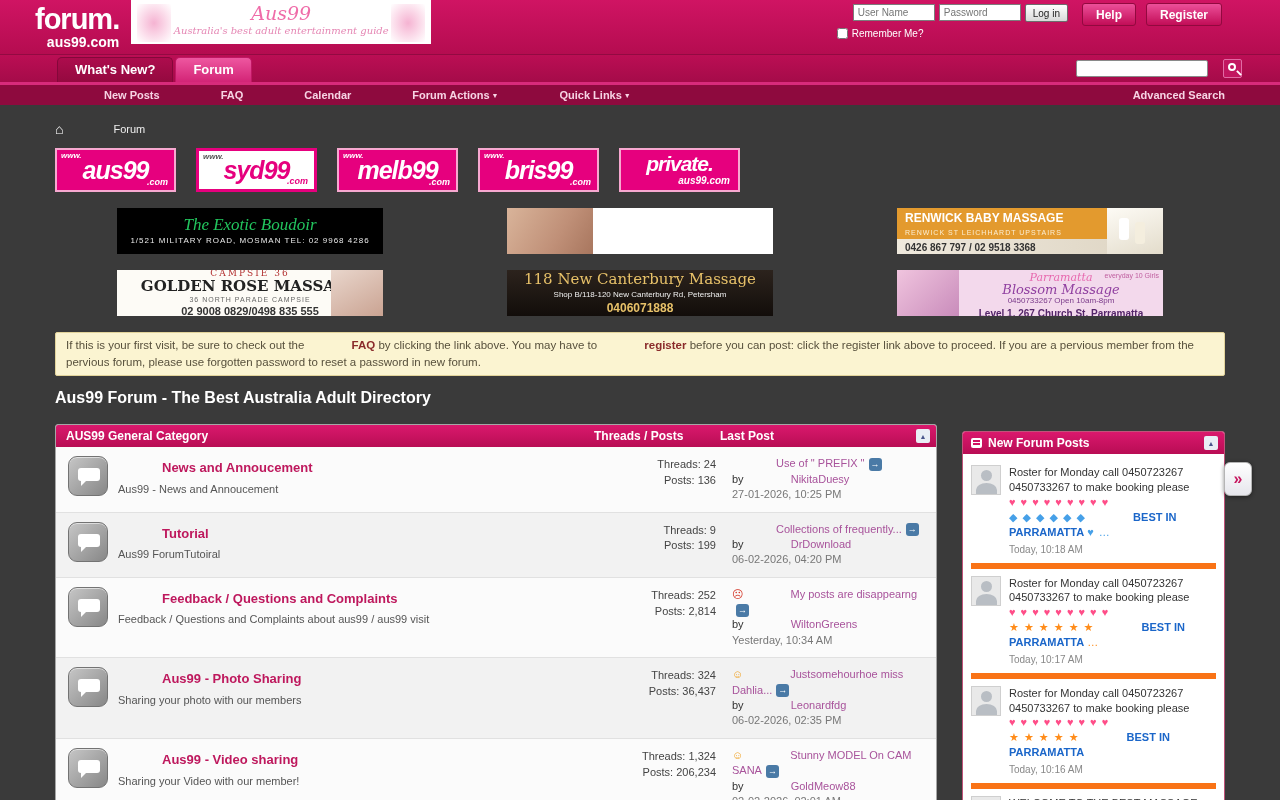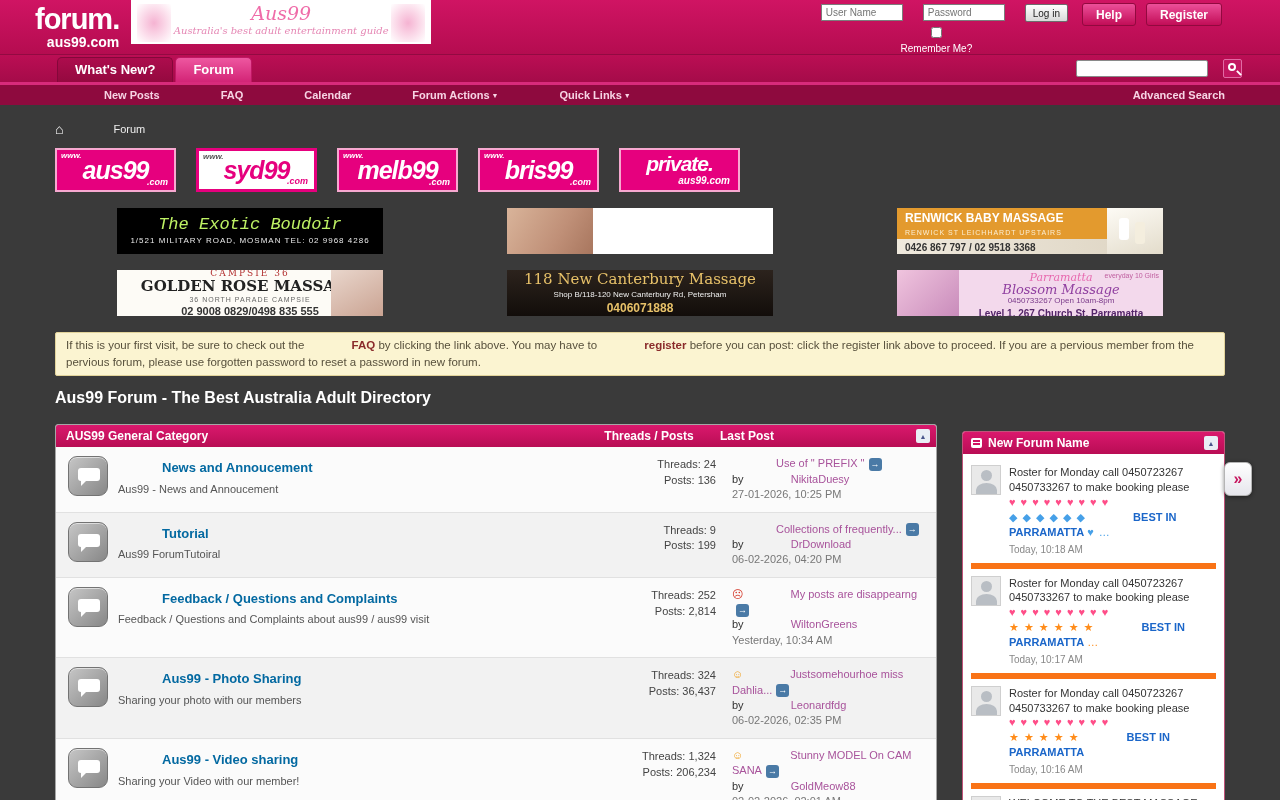--- a/index.html
+++ b/index.html
@@ -12,24 +12,24 @@
   .header { height:55px; background:linear-gradient(#d01463,#b50c50); border-bottom:1px solid #930a42; position:relative; display:flex; }
   .logo { margin:5px 0 0 35px; color:#fff; line-height:1; }
   .logo .l1 { font-size:29px; font-weight:bold; letter-spacing:-1px; }
   .logo .l2 { font-size:14px; font-weight:bold; text-align:right; margin-top:1px; }
   .top-banner { width:300px; height:44px; background:#fff; margin:0 0 0 12px; text-align:center; padding-top:4px; position:relative; overflow:hidden; }
   .top-banner::before, .top-banner::after { content:''; position:absolute; top:4px; width:34px; height:38px; background:radial-gradient(ellipse at center,#f5b3d2 0%,#fde9f2 70%,#fff 100%); }
   .top-banner::before { left:6px; } .top-banner::after { right:6px; }
   .tb-title { font-family:"DejaVu Serif", serif; font-style:italic; color:#ef6ba8; font-size:19px; line-height:1.05; }
   .tb-tag { font-family:"DejaVu Serif", serif; font-style:italic; color:#e587b4; font-size:10px; }
   .login { position:absolute; top:4px; right:212px; }
-  .login-row { display:flex; gap:20px;padding-left:16px; }
+  .login-row { display:flex; gap:4px;padding-left:16px; }
   .login input[type=text], .login input[type=password] { width:82px; height:17px; font-size:10px; padding:1px 4px; border:1px solid #7c7c7c; background:#fff; }
   .btn-login { height:18px; font-size:10px; padding:0 7px; background:linear-gradient(#ffffff,#d9d9d9); border:1px solid #6d6d6d; border-radius:2px; color:#222; cursor:pointer; }
-  .remember { margin-top:5px; color:#fff; font-size:10px; display:flex; align-items:center; gap:4px;flex-direction:column; }
+  .remember { margin-top:5px; color:#fff; font-size:10px; display:flex; align-items:center; gap:4px; }
   .remember input { width:11px; height:11px; }
   .btn-big { position:absolute; top:3px; height:23px; padding:0 13px; color:#fff; font-weight:bold; font-size:12px; background:linear-gradient(#ec4f99,#c20d57); border:1px solid #92093f; border-radius:3px; cursor:pointer; }
   .btn-help { right:144px; } .btn-register { right:58px; }
 
   
   .tabbar { height:27px; background:linear-gradient(#bb0e54,#a50b49); display:flex; align-items:flex-end; padding-left:57px; position:relative; }
   .tab { height:25px; display:flex; align-items:center; padding:0 17px; color:#fff; font-weight:bold; font-size:13px; border-radius:5px 5px 0 0; margin-right:2px; background:linear-gradient(#ad0c4d,#94093f); border:1px solid #84073a; border-bottom:none; cursor:pointer; }
   .tab.active { background:linear-gradient(#ee57a0,#d32476); border-color:#c01763; }
   .tab-strip { height:3px; background:#d82b7b; }
   .search-wrap { position:absolute; right:38px; bottom:4px; display:flex; gap:15px; align-items:center; }
@@ -58,21 +58,21 @@
   .sb .nm { font-size:25px; font-weight:bold; font-style:italic; letter-spacing:-1px; line-height:1; }
   .sb .tld { position:absolute; bottom:2px; right:6px; font-size:9px; font-weight:bold; font-style:italic; }
   .sb.private { flex-direction:column; }
   .sb.private .nm { font-size:21px; }
   .sb.private .sub { font-size:10px; font-weight:bold; font-style:italic; align-self:flex-end; margin-right:8px; }
 
   .ads { margin:16px 55px 0; }
   .ad-row { display:flex; justify-content:space-between; padding:0 62px; margin-bottom:16px; }
   .ad { width:266px; height:46px; overflow:hidden; position:relative; cursor:pointer; }
   .ad1 { background:#000; display:flex; flex-direction:column; align-items:center; justify-content:center; }
-  .ad1-t { font-family:Liberation Mono, monospace; font-style:italic; color:#bef264; font-size:17px; line-height:1.1; }
+  .ad1-t { font-family:Liberation Serif, serif; font-style:italic; color:#22c55e; font-size:17px; line-height:1.1; }
   .ad1-l { color:#e8e8e8; font-size:8px; letter-spacing:1px; margin-top:2px; }
   .ad2 { background:#fff; display:flex; }
   .ad2-img { width:86px; height:46px; background:linear-gradient(120deg,#d9b49a,#c09078 60%,#a8765e); flex-shrink:0; }
   .ad2-tx { flex:1; text-align:center; padding-top:3px; }
   .ad2-t { font-weight:bold; color:#111; font-size:14px; }
   .ad2-a { color:#3b5aa8; font-size:7px; }
   .ad2-p { color:#cc2222; font-weight:bold; font-size:12px; margin-top:1px; }
   .ad3 { background:linear-gradient(to right,#efe9dd,#ddd4c2); display:flex; flex-direction:column; }
   .ad3-t { background:#e39a2e; color:#fff; font-weight:bold; font-size:12px; padding:3px 8px 1px; width:210px; }
   .ad3-s { background:#e39a2e; color:#fbeed2; font-size:7px; padding:0 8px 2px; width:210px; letter-spacing:1px; }
@@ -103,30 +103,30 @@
 
   .page-title { margin:12px 0 0 55px; color:#fff; font-size:16px; font-weight:bold; }
   .welcome { margin:4px 0 0 55px; color:#ccc; font-size:11px; }
 
   
   .main { display:flex; margin:16px 55px 0; gap:25px; align-items:flex-start; }
   .forumcol { width:882px; }
   .cat { border:1px solid #a6a6a6; margin-bottom:14px; background:#fbfbfb; border-radius:3px; overflow:hidden; }
   .cat-head { background:linear-gradient(#da186d,#b80d54); color:#fff; height:22px; display:flex; align-items:center; padding:0 6px 0 10px; font-size:12px; font-weight:bold; }
   .cat-title { flex:1; }
-  .col-th { width:110px; text-align:center; }
+  .col-th { width:110px; text-align:left; }
   .col-lp { width:212px; padding-left:16px; }
   .collapse-btn { width:14px; height:14px; background:#e9eef6; border-radius:2px; display:flex; align-items:center; justify-content:center; font-size:7px; color:#49568c; cursor:pointer; }
   .frow { display:flex; padding:9px 8px 9px 12px; border-top:1px solid #e1e1e1; background:#fbfbfb; align-items:flex-start; }
   .frow.alt { background:#f2f2f2; }
   .ficon { width:40px; height:40px; border-radius:9px; background:linear-gradient(135deg,#c6c6c6,#878787); border:1px solid #737373; box-shadow:inset 0 1px 0 rgba(255,255,255,.55); position:relative; flex-shrink:0; }
   .ficon .bubble { position:absolute; top:11px; left:9px; width:22px; height:13px; background:#fff; border-radius:3px; }
   .ficon .bubble::after { content:''; position:absolute; bottom:-5px; left:3px; border:3px solid transparent; border-top-color:#fff; border-left-color:#fff; }
   .finfo { flex:1; padding:1px 10px 0; }
-  .ftitle { color:#0369a1; font-size:13px; font-weight:bold; }
+  .ftitle { color:#be185d; font-size:13px; font-weight:bold; }
   .fdesc { color:#555; font-size:11px; margin-top:4px; }
   .fstats { width:110px; text-align:right; color:#444; font-size:11px; line-height:1.45; padding-top:1px; }
   .flast { width:212px; padding-left:16px; font-size:11px; line-height:1.4; }
   .lp-title { color:#a8539b; }
   .lp-by { color:#333; } .lp-by a { color:#a8539b; }
   .lp-date { color:#777; }
   .goto { display:inline-block; width:13px; height:13px; background:#4a7aa6; color:#fff; border-radius:3px; font-size:9px; line-height:13px; text-align:center; vertical-align:middle; margin-left:4px; cursor:pointer; }
   .emo { margin-right:3px; }
   .emo-red { color:#d33323; } .emo-yellow { color:#f0a020; }
 
@@ -387,21 +387,21 @@
           </div>
         </div>
       </div>
 
     </div>
 
     <div class="sidecol">
       <div class="sidebar">
         <div class="sb-head">
           <span class="posts-icon"></span>
-          <span class="t">New Forum Name</span>
+          <span class="t">New Forum Posts</span>
           <span class="collapse-btn">▲</span>
         </div>
         <div class="sb-body">
 
           <div class="spost">
             <div class="avatar"></div>
             <div class="spost-body">
               <div class="spost-text">
                 <span>Roster for Monday call 0450723267 0450733267 to make booking please</span>
                 <span class="heart">♥ ♥ ♥ ♥ ♥ ♥ ♥ ♥ ♥</span>

